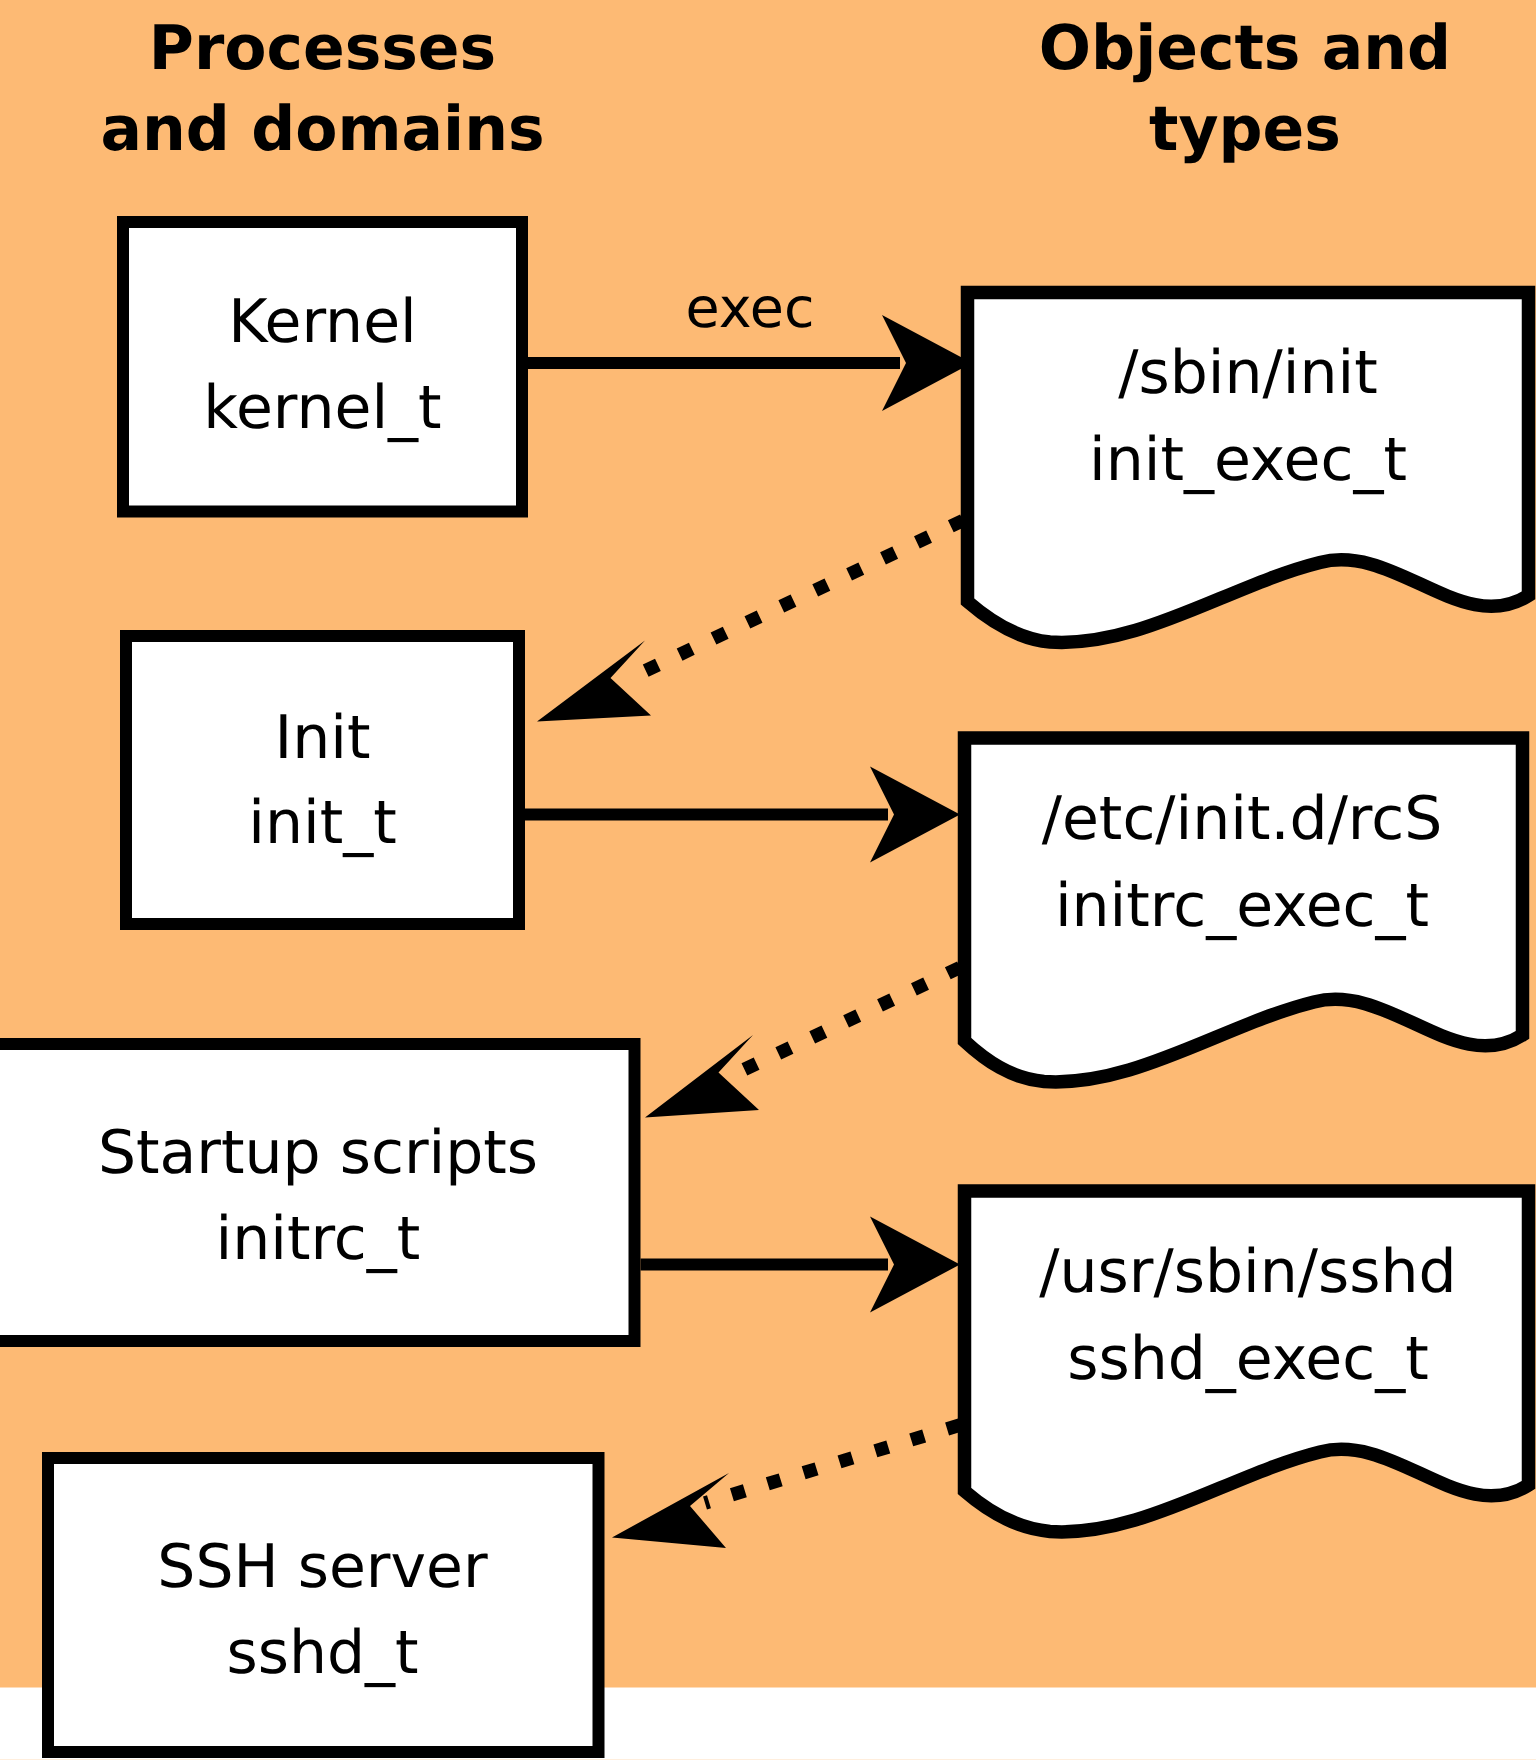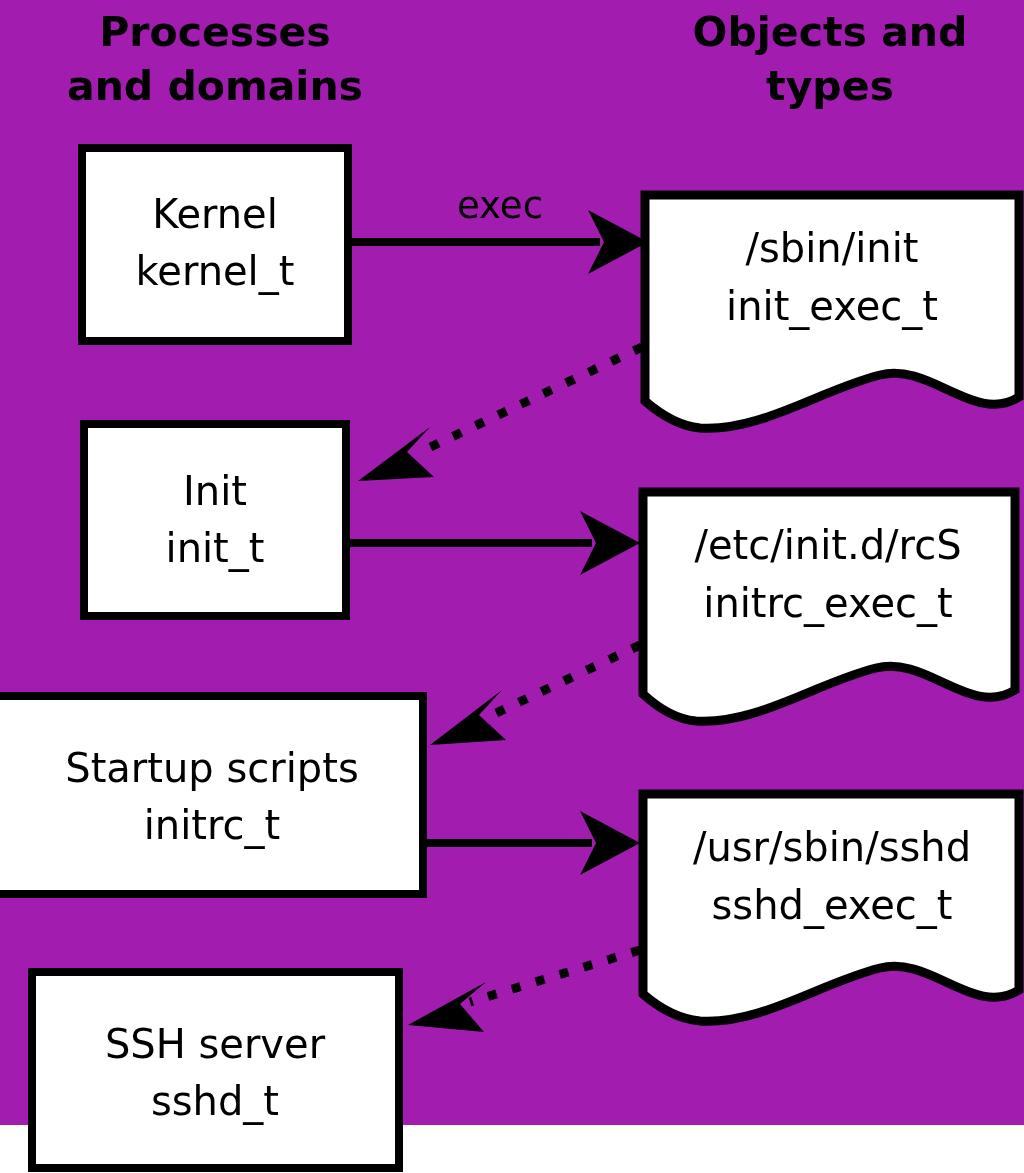--- a/index.html
+++ b/index.html
@@ -10,21 +10,21 @@
   body {
     width: 1024px;
     height: 1173px;
     overflow: hidden;
     font-family: "DejaVu Sans", sans-serif;
   }
   #diagram-root {
     position: relative;
     width: 1024px;
     height: 1125px;
-    background: #a21caf;
+    background: #fdba74;
   }
   svg.diagram {
     display: block;
     width: 1024px;
     height: 1173px;
   }
   .col-header {
     font-family: "DejaVu Sans", sans-serif;
     font-weight: bold;
     font-size: 41px;

